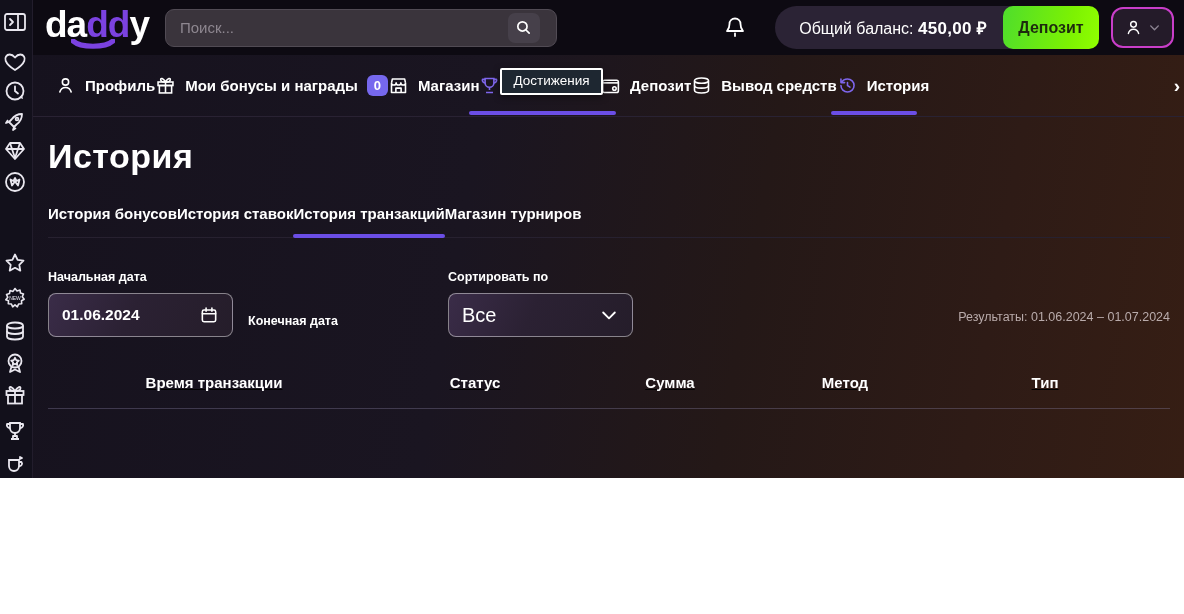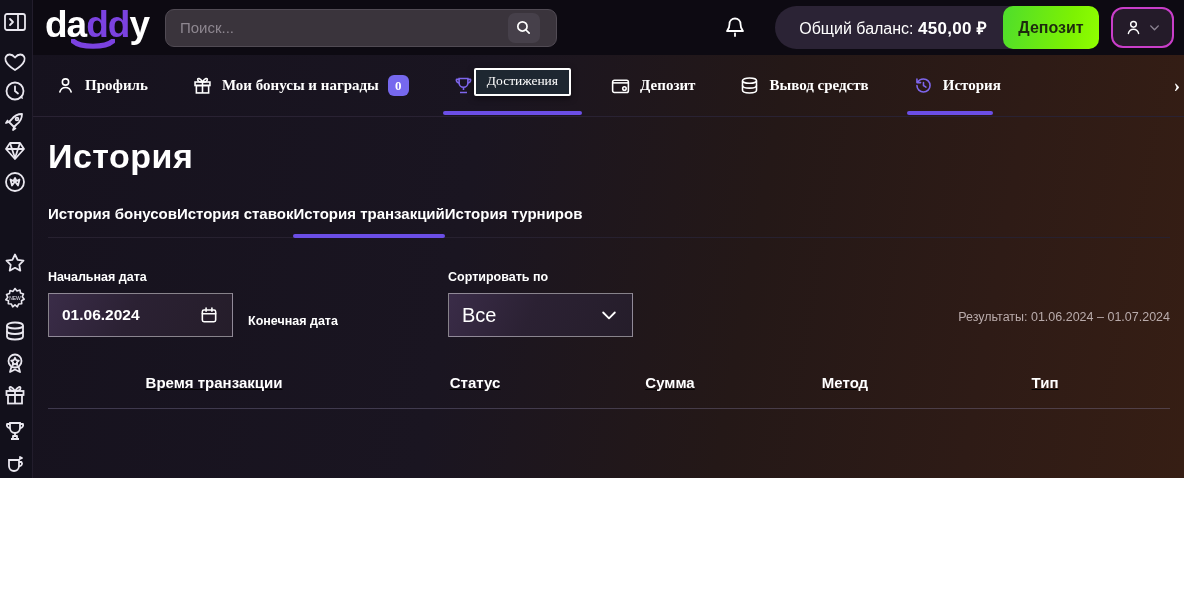--- a/index.html
+++ b/index.html
@@ -41,21 +41,21 @@
     border-radius: 10px; background: linear-gradient(100deg, #4fdd2c 0%, #7df202 70%, #90ff00 100%);
     color: #1d2b0e; font-weight: bold; font-size: 16px; font-family: "Liberation Sans", sans-serif;
     padding: 0 15px; }
   .avatar-btn { margin-left: 12px; width: 63px; height: 41px; background: #241b29;
     border: 2px solid #c93ec9; border-radius: 12px; display: flex; align-items: center;
     justify-content: center; gap: 5px; cursor: pointer; color: #fff; }
   .avatar-btn .chev { color: #8d8593; }
 
   
   .nav { position: relative; height: 62px; flex: 0 0 62px; display: flex; align-items: center;
-    gap: 44px; padding-left: 22px; border-bottom: 1px solid #292233; overflow: hidden; font-family: Liberation Serif, serif; }
+    padding-left: 22px; border-bottom: 1px solid #292233; overflow: hidden; }
   .nav-item { position: relative; height: 100%; display: flex; align-items: center; gap: 9px;
     color: #fff; font-size: 15px; font-weight: bold; white-space: nowrap; cursor: pointer; flex: 0 0 auto; }
   .nav-item svg { width: 21px; height: 21px; }
   .nav-badge { width: 21px; height: 21px; border-radius: 6px; background: #7668ee; color: #fff;
     font-size: 13px; display: flex; align-items: center; justify-content: center; }
   .nav-underline { position: absolute; bottom: 1px; height: 4px; background: #6b4ee6;
     border-radius: 3px; }
   .u-ach { left: -10px; right: -16px; }
   .u-hist { left: -6px; width: 86px; }
   .purple-ic { color: #7e66ec; }
@@ -73,21 +73,21 @@
   .subtabs { margin-top: 29px; display: flex; border-bottom: 1px solid #272130; }
   .subtab { position: relative; color: #fff; font-size: 15px; font-weight: bold;
     padding-bottom: 15px; cursor: pointer; }
   .subtab .tab-underline { display: none; }
   .subtab.active .tab-underline { display: block; position: absolute; left: 0; right: 0;
     bottom: -1px; height: 4px; border-radius: 3px; background: #6b4ee6; }
 
   .filters { margin-top: 32px; display: flex; align-items: flex-end; }
   .fgroup { width: 185px; margin-right: 15px; }
   .flabel { color: #fff; font-size: 12.5px; font-weight: bold; margin-bottom: 9px; }
-  .fbox { height: 44px; border: 1px solid rgba(255,255,255,.45); border-radius: 0;
+  .fbox { height: 44px; border: 1px solid rgba(255,255,255,.45); border-radius: 8px;
     background: linear-gradient(115deg, #3a2c48 0%, #2b2133 45%, #251d2a 100%);
     display: flex; align-items: center; justify-content: space-between; padding: 0 13px;
     color: #fff; cursor: pointer; }
   .fbox input { width: 100px; background: transparent; border: none; outline: none; color: #fff;
     font-size: 15.5px; font-weight: bold; font-family: "Liberation Sans", sans-serif; }
   .fbox .val { font-size: 20px; }
   .fbox svg { width: 20px; height: 20px; color: #fff; }
   .results { margin-left: auto; align-self: center; margin-top: 26px; color: #b9abab;
     font-size: 12.5px; }
 
@@ -243,20 +243,27 @@
         <svg class="white-ic" viewBox="0 0 24 24" fill="none" stroke="currentColor" stroke-width="1.8">
             <rect x="3.5" y="8" width="17" height="4"></rect>
             <rect x="5" y="12" width="14" height="8.5"></rect>
             <line x1="12" y1="8" x2="12" y2="20.5"></line>
             <path d="M12 8c-3.5 0-5.5-1.5-5.5-3S9 3 12 8zm0 0c3.5 0 5.5-1.5 5.5-3S15 3 12 8z"></path>
           </svg>
         <span>Мои бонусы и награды</span>
         <span class="nav-badge">0</span>
       </div>
       <div class="nav-item">
+        <svg class="white-ic" viewBox="0 0 24 24" fill="none" stroke="currentColor" stroke-width="1.8">
+            <path d="M4 9l1-4.5h14L20 9M4 9v11h16V9M4 9c0 1.4 1.1 2.5 2.6 2.5S9.3 10.4 9.3 9c0 1.4 1.2 2.5 2.7 2.5s2.7-1.1 2.7-2.5c0 1.4 1.2 2.5 2.7 2.5S20 10.4 20 9" stroke-linejoin="round"></path>
+            <path d="M9 20v-5h6v5" stroke-linejoin="round"></path>
+          </svg>
+        <span>Магазин</span>
+      </div>
+      <div class="nav-item">
         <svg class="purple-ic" viewBox="0 0 24 24" fill="none" stroke="currentColor" stroke-width="1.8">
             <path d="M7 4h10v5a5 5 0 01-10 0z"></path>
             <path d="M7 5H4a3 3 0 003 4M17 5h3a3 3 0 01-3 4M12 14v3M8 20h8" stroke-linejoin="round"></path>
           </svg>
         <span>Достижения</span>
         <span class="nav-underline u-ach"></span>
         <span class="tooltip">Достижения</span>
       </div>
       <div class="nav-item">
         <svg class="white-ic" viewBox="0 0 24 24" fill="none" stroke="currentColor" stroke-width="1.8">
@@ -285,21 +292,21 @@
       <span class="nav-more">›</span>
     </div>
 
     <div class="content">
       <div class="page-title">История</div>
 
       <div class="subtabs">
         <div class="subtab"><span>История бонусов</span></div>
         <div class="subtab"><span>История ставок</span></div>
         <div class="subtab active"><span>История транзакций</span><span class="tab-underline"></span></div>
-        <div class="subtab"><span>История турниров</span></div>
+        <div class="subtab"><span>Магазин турниров</span></div>
       </div>
 
       <div class="filters">
         <div class="fgroup">
           <div class="flabel">Начальная дата</div>
           <div class="fbox">
             <input readonly="" value="01.06.2024" style="">
             <svg viewBox="0 0 24 24" fill="none" stroke="currentColor" stroke-width="1.9">
                 <rect x="4" y="6" width="16" height="14" rx="2"></rect>
                 <path d="M4 10.5h16M8.5 3.5v4M15.5 3.5v4" stroke-linecap="round"></path>

